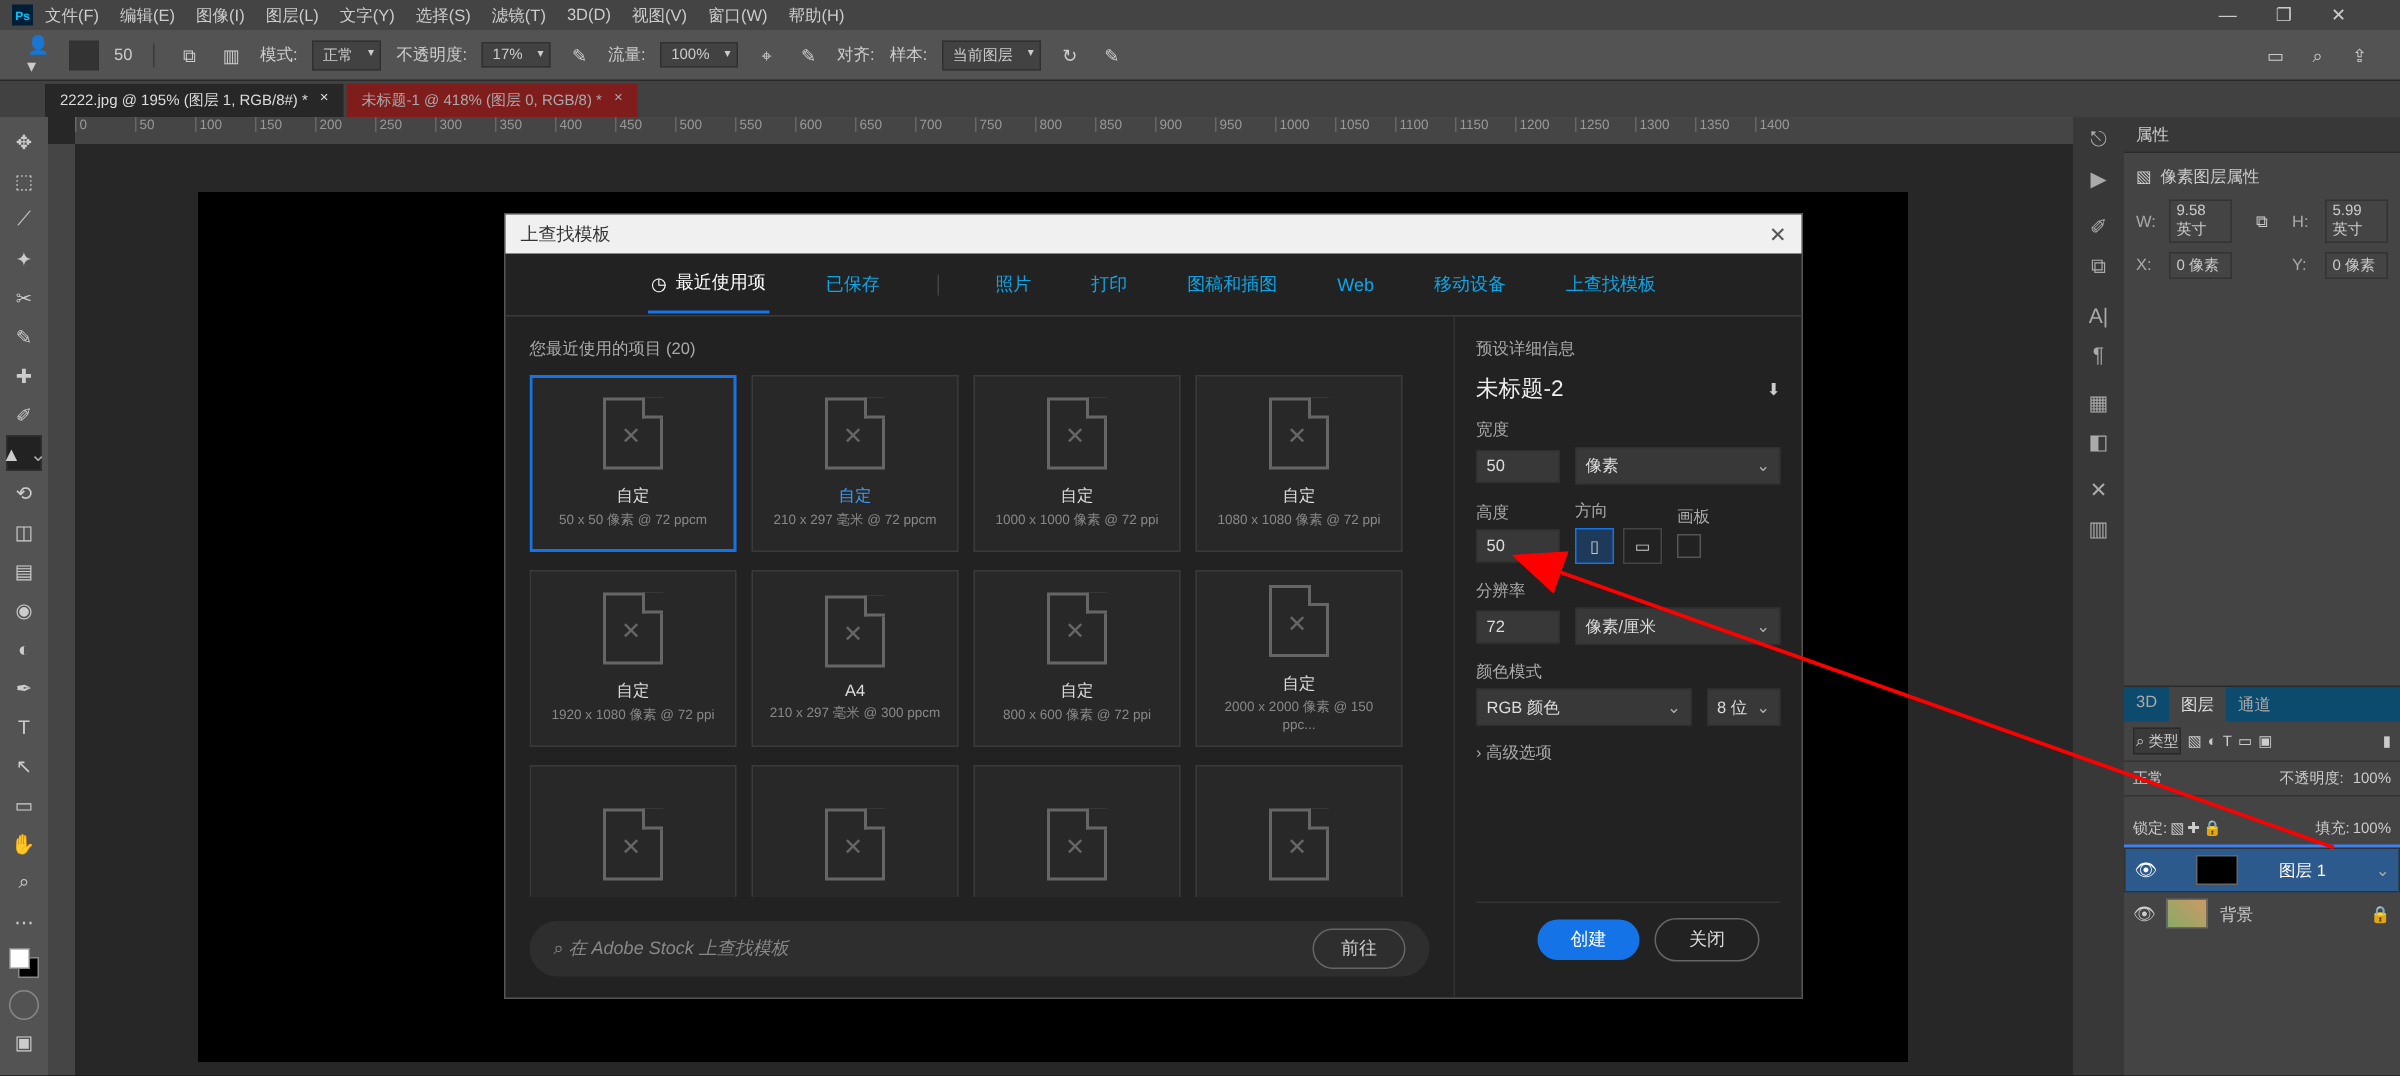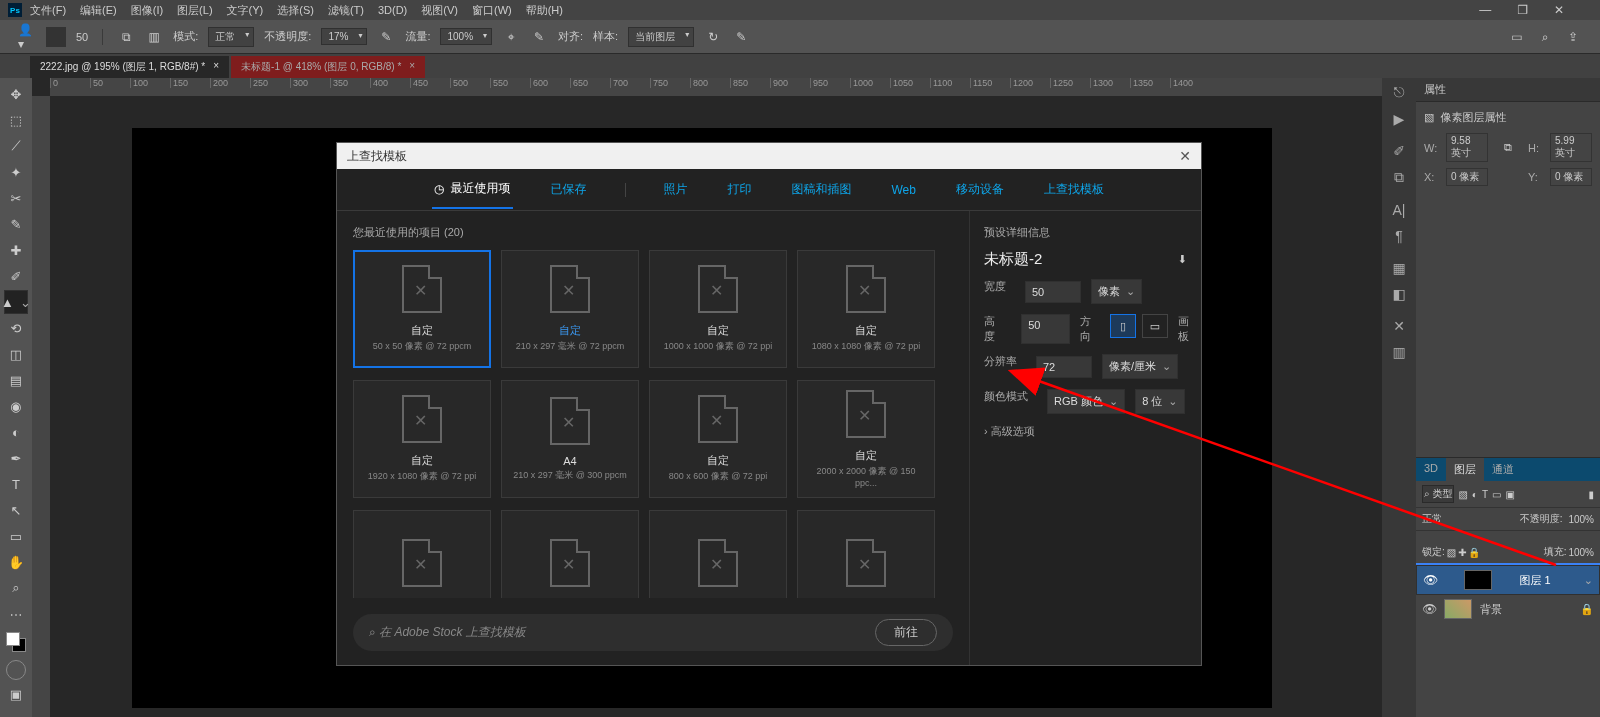--- a/index.html
+++ b/index.html
@@ -99,21 +99,21 @@
 .adobe-stock { margin-top: 16px; height: 40px; border-radius: 20px; background: #2e2e2e; display: flex; align-items: center; padding: 0 16px; gap: 10px; }
 .adobe-stock .srch { flex: 1; color: #888; font-size: 12px; font-style: italic; }
 .adobe-stock .srch::before { content: "⌕ "; font-style: normal;}
 .adobe-stock .go { border: 1px solid #666; border-radius: 16px; padding: 4px 18px; font-size: 12px; }
 
 .details-col { width: 232px; border-left: 1px solid #333; padding: 14px; display: flex; flex-direction: column; gap: 10px; font-size: 11px; overflow: hidden; }
 .details-col .sec-t { color: #aaa; font-size: 11px; }
 .details-col .name-row { display: flex; align-items: center; gap: 6px; justify-content: center; }
 .details-col .name { font-size: 15px; color: #eee; flex:1;}
 .field-row { display: flex; gap: 10px; align-items: center; }
-.fld { display: flex; flex-direction: row; gap: 19px; }
+.fld { display: flex; flex-direction: column; gap: 4px; }
 .inp, .sel { background: #383838; border: 1px solid #303030; padding: 4px 6px; color: #ddd; font-size: 11px; }
 .inp { width: 56px; }
 .sel { display: flex; align-items: center; justify-content: space-between; }
 .sel::after { content: "⌄"; color: #aaa; margin-left: 6px; }
 .orient { display: flex; gap: 6px; }
 .orient .o { width: 26px; height: 24px; border: 1px solid #444; display: flex; align-items: center; justify-content: center; }
 .orient .o.a { border-color: #1473e6; background:#1d3a5a;}
 .chk { width: 16px; height: 16px; border: 1px solid #555; }
 .sw { width: 22px; height: 22px; background: #fff; border: 1px solid #666; }
 .adv { color: #aaa; font-size:11px;}
@@ -471,20 +471,24 @@
         </div>
         <div class="fld">
           <span class="sec-t">颜色模式</span>
           <div class="field-row">
             <span class="sel" style="flex:1">RGB 颜色</span>
             <span class="sel">8 位</span>
           </div>
         </div>
         <div class="adv">高级选项</div>
         <div style="flex:1"></div>
+        <div class="btn-row">
+          <div class="btn primary">创建</div>
+          <div class="btn sec">关闭</div>
+        </div>
       </div>
     </div>
   </div>
 </div>
 
 <svg class="arrow-svg">
   <defs>
       <marker id="ah" markerWidth="14" markerHeight="12" refX="2" refY="6" orient="auto">
         <polygon points="0,0 14,6 0,12" fill="red"></polygon>
       </marker>

